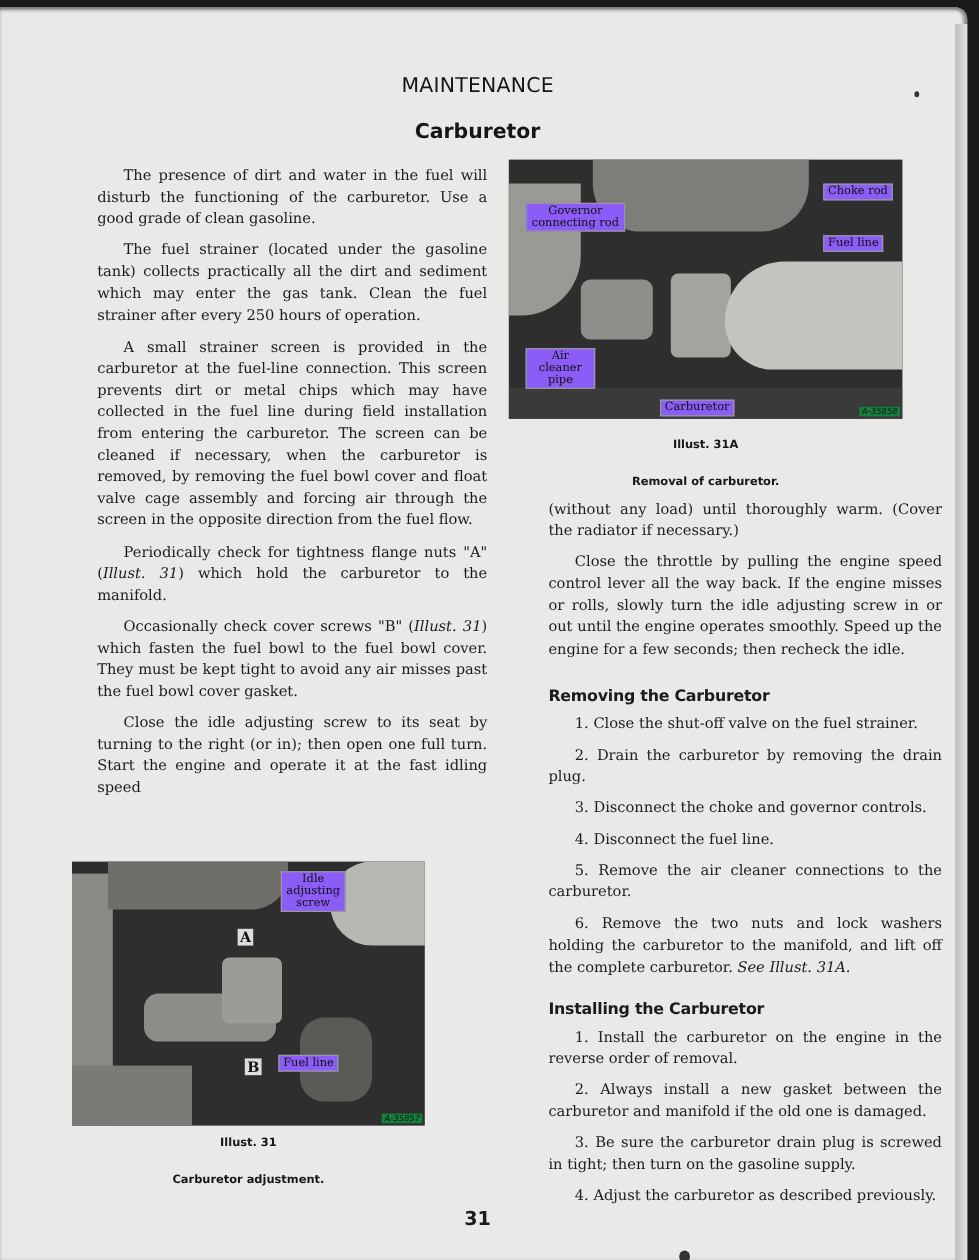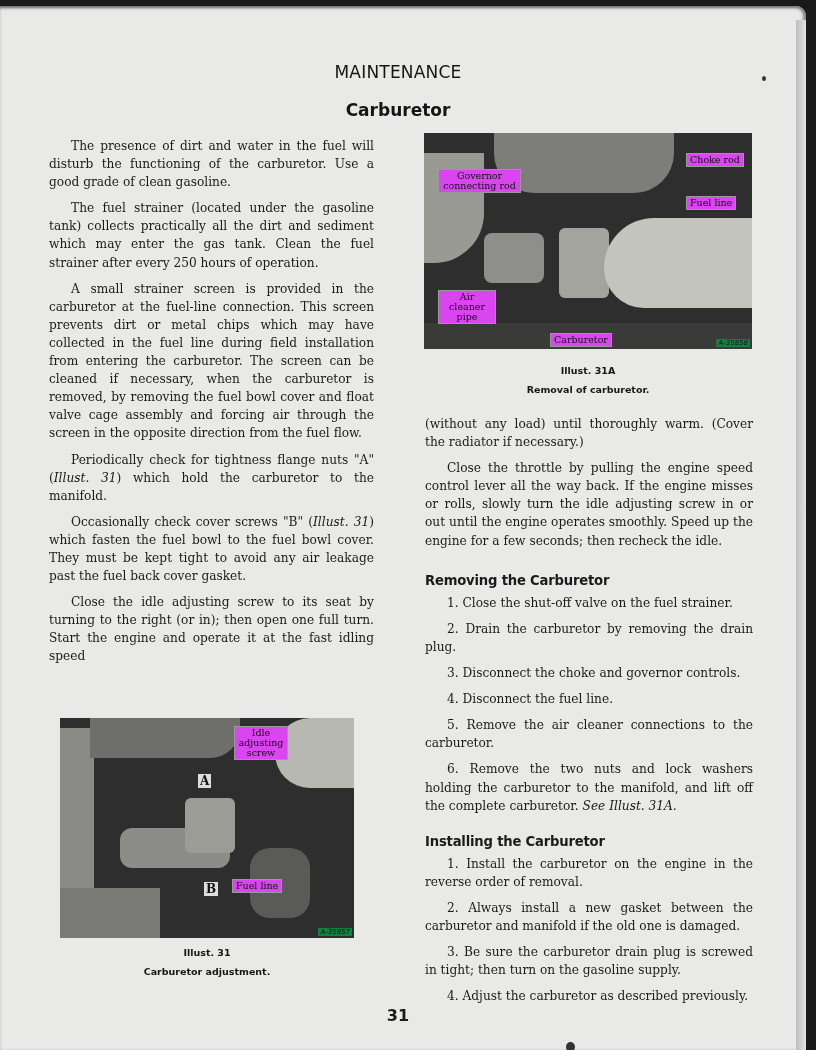--- a/index.html
+++ b/index.html
@@ -19,55 +19,55 @@
   .page-edge {
     position: absolute; right: 0; top: 14px; width: 10px; height: 1036px;
     background: linear-gradient(to right, #bdbdbd, #e2e2e2);
   }
   .hdr {
     position: absolute; left: 0; width: 796px; text-align: center;
     font-family: "DejaVu Sans", sans-serif; color: #151515;
   }
   .hdr-maint { top: 56px; font-size: 17px; letter-spacing: 0.2px; }
   .hdr-carb { top: 94px; font-size: 17px; font-weight: bold; }
-  .col { position: absolute; font-size: 12.2px; line-height: 18.1px; }
+  .col { position: absolute; font-size: 12.2px; line-height: 18.1px; margin-left: 32px; }
   .col-left { left: 49px; top: 131px; width: 325px; }
   .col-right { left: 425px; top: 409px; width: 328px; }
   .col p { margin: 0 0 8px 0; text-align: justify; text-indent: 22px; }
   .col em { font-style: italic; }
   .sec-h {
     font-family: "DejaVu Sans", sans-serif; font-size: 13.2px; font-weight: bold;
     margin: 16px 0 4px 0; letter-spacing: -0.2px;
   }
   .photo {
     position: absolute; background: #2e2e2e; overflow: hidden;
   }
   .photo-31 { left: 60px; top: 712px; width: 294px; height: 220px; }
   .photo-31a { left: 424px; top: 127px; width: 328px; height: 216px; }
   .photo .shape { position: absolute; }
   .label {
-    position: absolute; background: #d946ef; color: #111;
+    position: absolute; background: #8b5cf6; color: #111;
     font-family: "DejaVu Serif", serif; font-size: 9.5px; line-height: 10px;
     padding: 1px 3px; text-align: center; border: 1px solid #999;
   }
   .letter {
     position: absolute; font-family: "DejaVu Serif", serif; font-weight: bold;
     font-size: 12px; color: #111; background: #ddd; padding: 0 2px;
   }
   .fig-id {
     position: absolute; right: 2px; bottom: 2px; background: #15803d; color: #111;
     font-family: "DejaVu Sans", sans-serif; font-size: 7px; font-style: italic;
     padding: 0 2px;
   }
   .caption {
     position: absolute; font-family: "DejaVu Sans", sans-serif; text-align: center;
     color: #161616;
   }
   .cap-num { font-size: 9.5px; font-weight: bold; }
-  .cap-text { font-size: 9.5px; font-weight: bold; margin-top: 8px; }
+  .cap-text { font-size: 9.5px; font-weight: bold; margin-top: 20px; }
   .cap-31 { left: 60px; top: 941px; width: 294px; }
   .cap-31a { left: 424px; top: 359px; width: 328px; }
   .page-num {
     position: absolute; left: 0; top: 1000px; width: 796px; text-align: center;
     font-family: "DejaVu Sans", sans-serif; font-weight: bold; font-size: 16px;
   }
   .speck { position: absolute; border-radius: 50%; background: #333; }
 </style>
 </head>
 <body>
@@ -77,21 +77,21 @@
 
   <div class="hdr hdr-maint">MAINTENANCE</div>
   <div class="hdr hdr-carb">Carburetor</div>
   <div class="speck" style="left:762px;top:70px;width:4px;height:5px;"></div>
 
   <div class="col col-left">
     <p>The presence of dirt and water in the fuel will disturb the functioning of the carburetor. Use a good grade of clean gasoline.</p>
     <p>The fuel strainer (located under the gasoline tank) collects practically all the dirt and sediment which may enter the gas tank. Clean the fuel strainer after every 250 hours of operation.</p>
     <p>A small strainer screen is provided in the carburetor at the fuel-line connection. This screen prevents dirt or metal chips which may have collected in the fuel line during field installation from entering the carburetor. The screen can be cleaned if necessary, when the carburetor is removed, by removing the fuel bowl cover and float valve cage assembly and forcing air through the screen in the opposite direction from the fuel flow.</p>
     <p><span>Periodically check for tightness flange nuts "A" (</span><em>Illust. 31</em><span>) which hold the carburetor to the manifold.</span></p>
-    <p><span>Occasionally check cover screws "B" (</span><em>Illust. 31</em><span>) which fasten the fuel bowl to the fuel bowl cover. They must be kept tight to avoid any air leakage past the fuel back cover gasket.</span></p>
+    <p><span>Occasionally check cover screws "B" (</span><em>Illust. 31</em><span>) which fasten the fuel bowl to the fuel bowl cover. They must be kept tight to avoid any air misses past the fuel bowl cover gasket.</span></p>
     <p>Close the idle adjusting screw to its seat by turning to the right (or in); then open one full turn. Start the engine and operate it at the fast idling speed</p>
   </div>
 
   <div class="photo photo-31">
     <div class="shape" style="left:0;top:10px;width:34px;height:210px;background:#8a8a86;"></div>
     <div class="shape" style="left:30px;top:0;width:150px;height:40px;background:#6e6e6a;border-radius:0 0 30px 0;"></div>
     <div class="shape" style="left:60px;top:110px;width:110px;height:40px;background:#8c8c88;border-radius:12px;"></div>
     <div class="shape" style="left:125px;top:80px;width:50px;height:55px;background:#9c9c96;border-radius:6px;"></div>
     <div class="shape" style="left:190px;top:130px;width:60px;height:70px;background:#5a5a56;border-radius:20px;"></div>
     <div class="shape" style="left:215px;top:0;width:80px;height:70px;background:#b8b8b2;border-radius:40px 0 0 40px;"></div>

